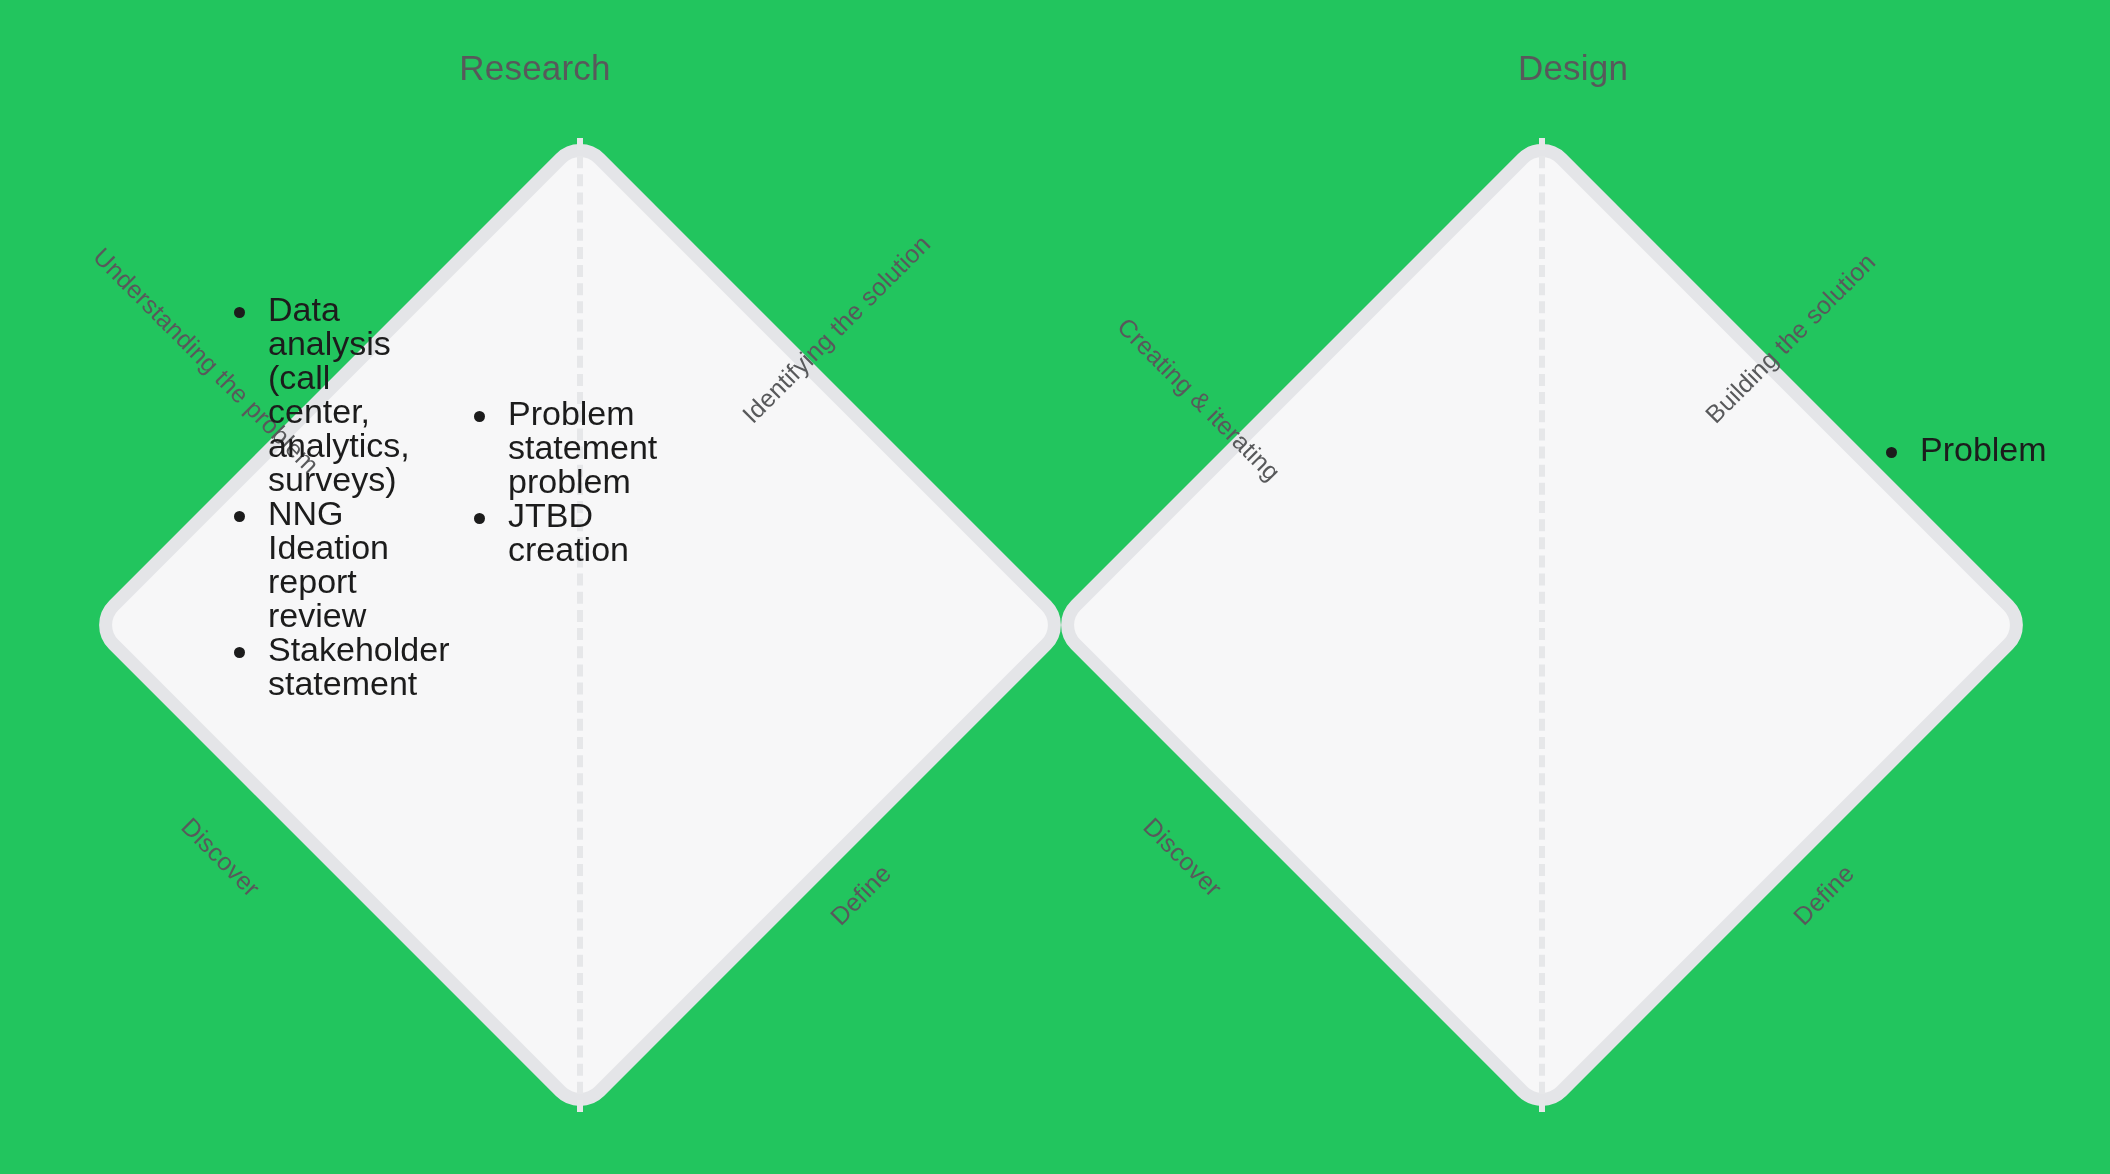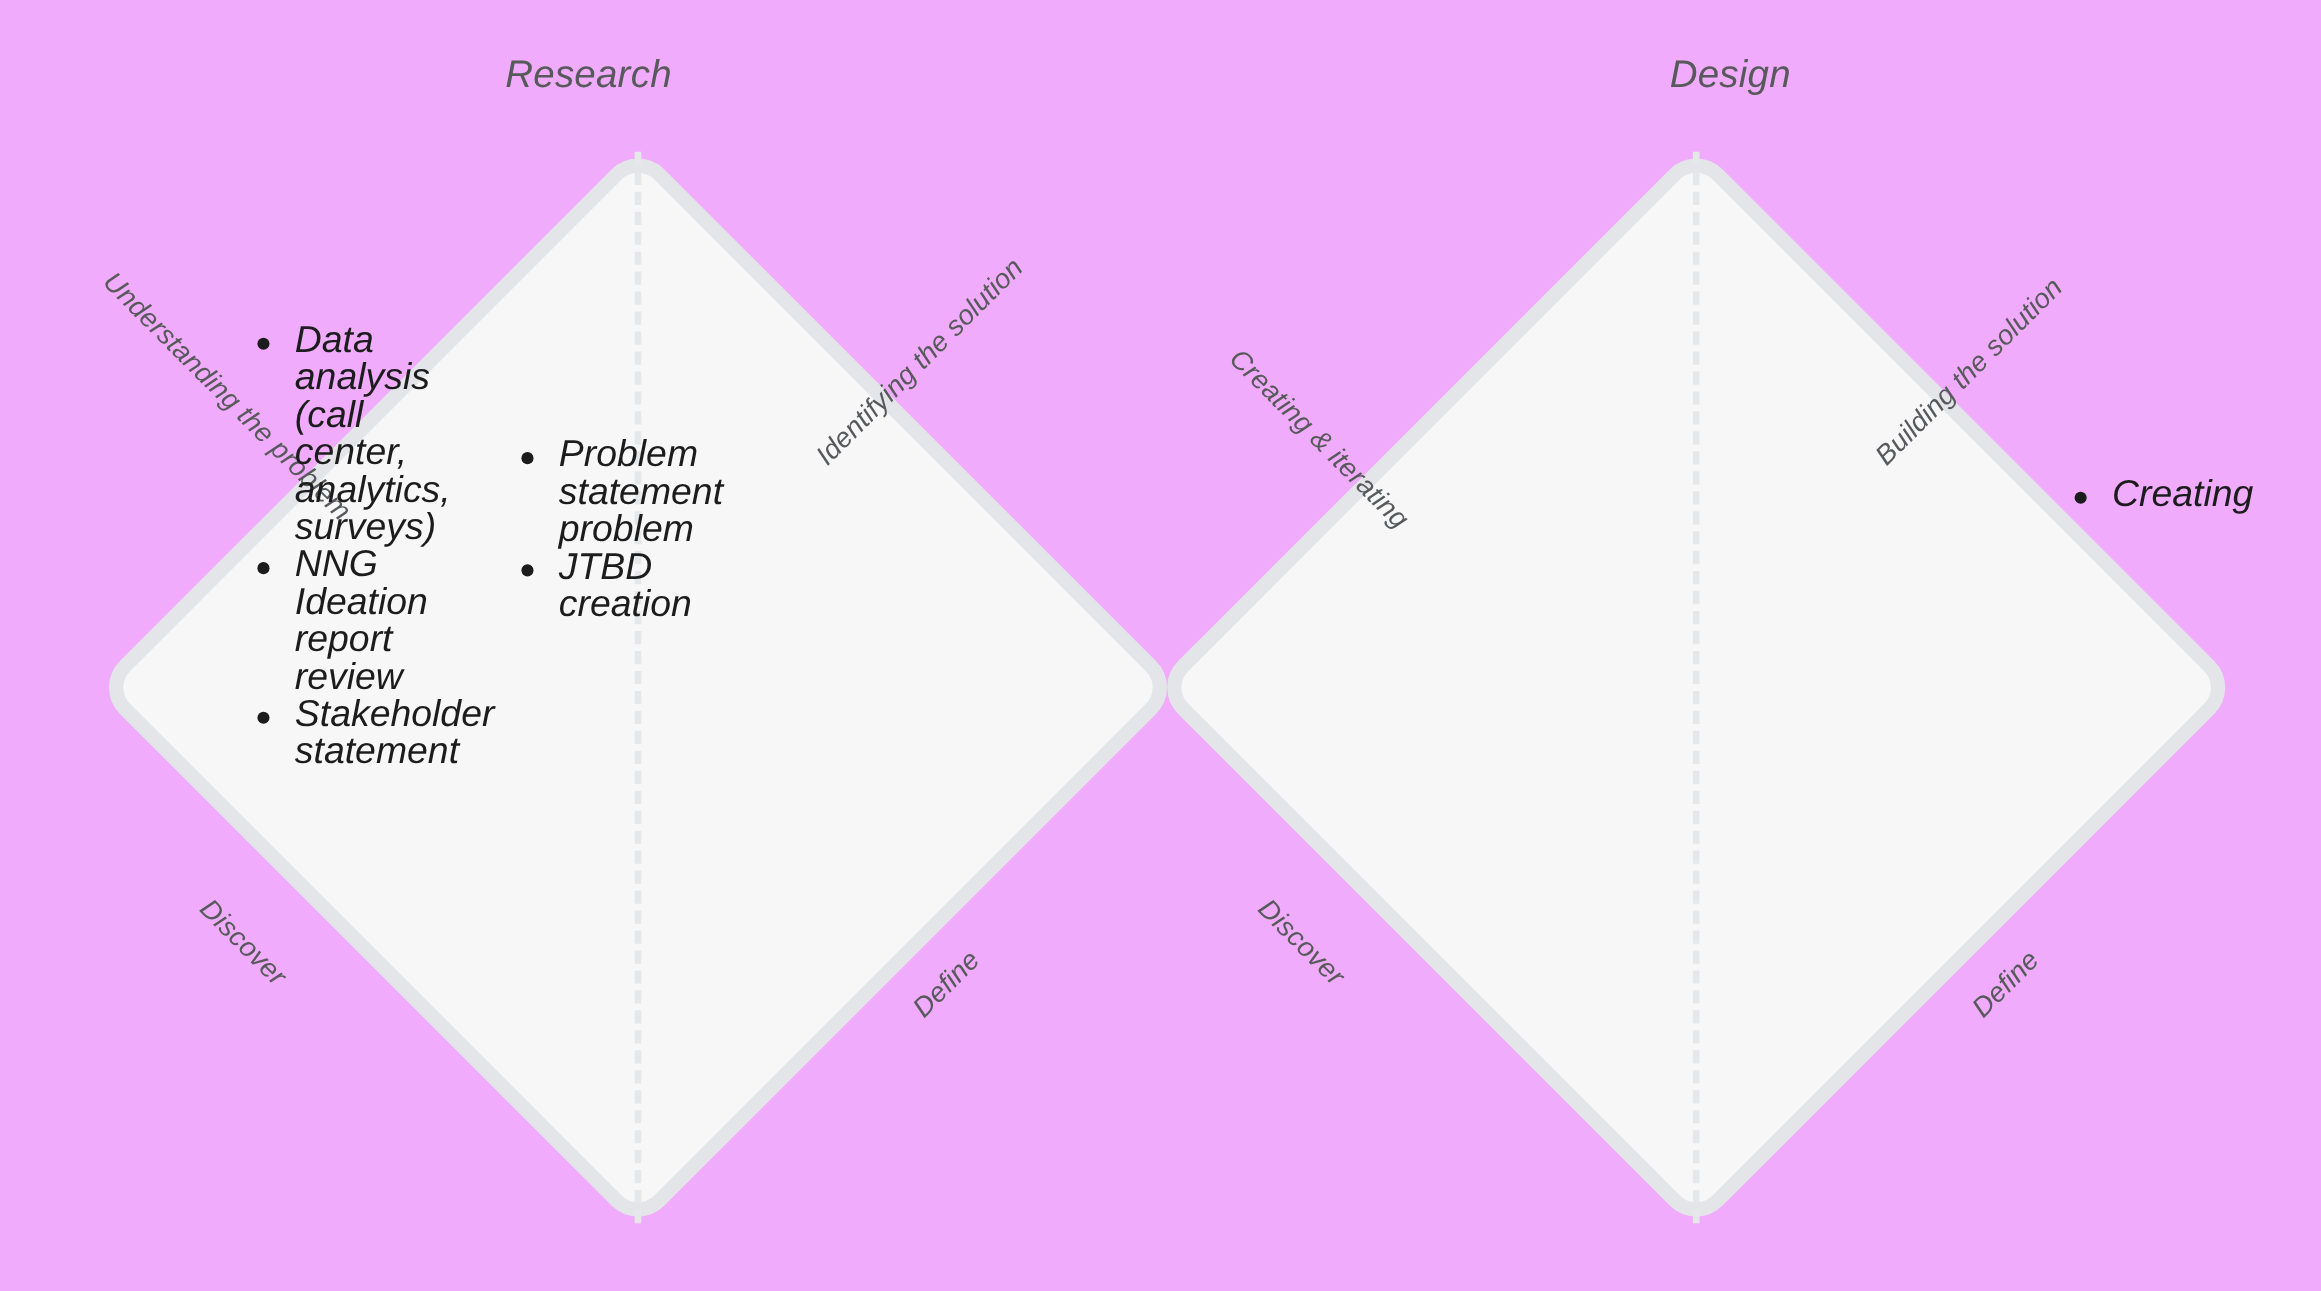--- a/index.html
+++ b/index.html
@@ -10,23 +10,22 @@
   }
   body {
     font-family: "Liberation Sans", sans-serif;
     -webkit-font-smoothing: antialiased;
   }
 
   .canvas {
     position: relative;
     width: 2110px;
     height: 1174px;
-    background: #f0abfc;
+    background: #22c55e;
     overflow: hidden;
-    font-style: italic;
   }
 
   
   .diamond-group {
     position: absolute;
     top: 0;
     height: 1174px;
   }
   .diamond-group.left  { left: 0px;    width: 1090px; }
   .diamond-group.right { left: 972px; width: 1090px; }
@@ -173,18 +172,18 @@
       <div class="diamond-shape"></div>
       <div class="divider"></div>
     </div>
 
     <div class="edge-label tl lbl-top-left">Creating &amp; iterating</div>
     <div class="edge-label tr lbl-top-right">Building the solution</div>
     <div class="edge-label bl lbl-bottom-left">Discover</div>
     <div class="edge-label br lbl-bottom-right">Define</div>
 
     <ul class="bullet-list list-discover">
-        <li>Creating</li>
+        <li>Problem</li>
       </ul>
 
   </div>
 
 </div>
 
 </body></html>

